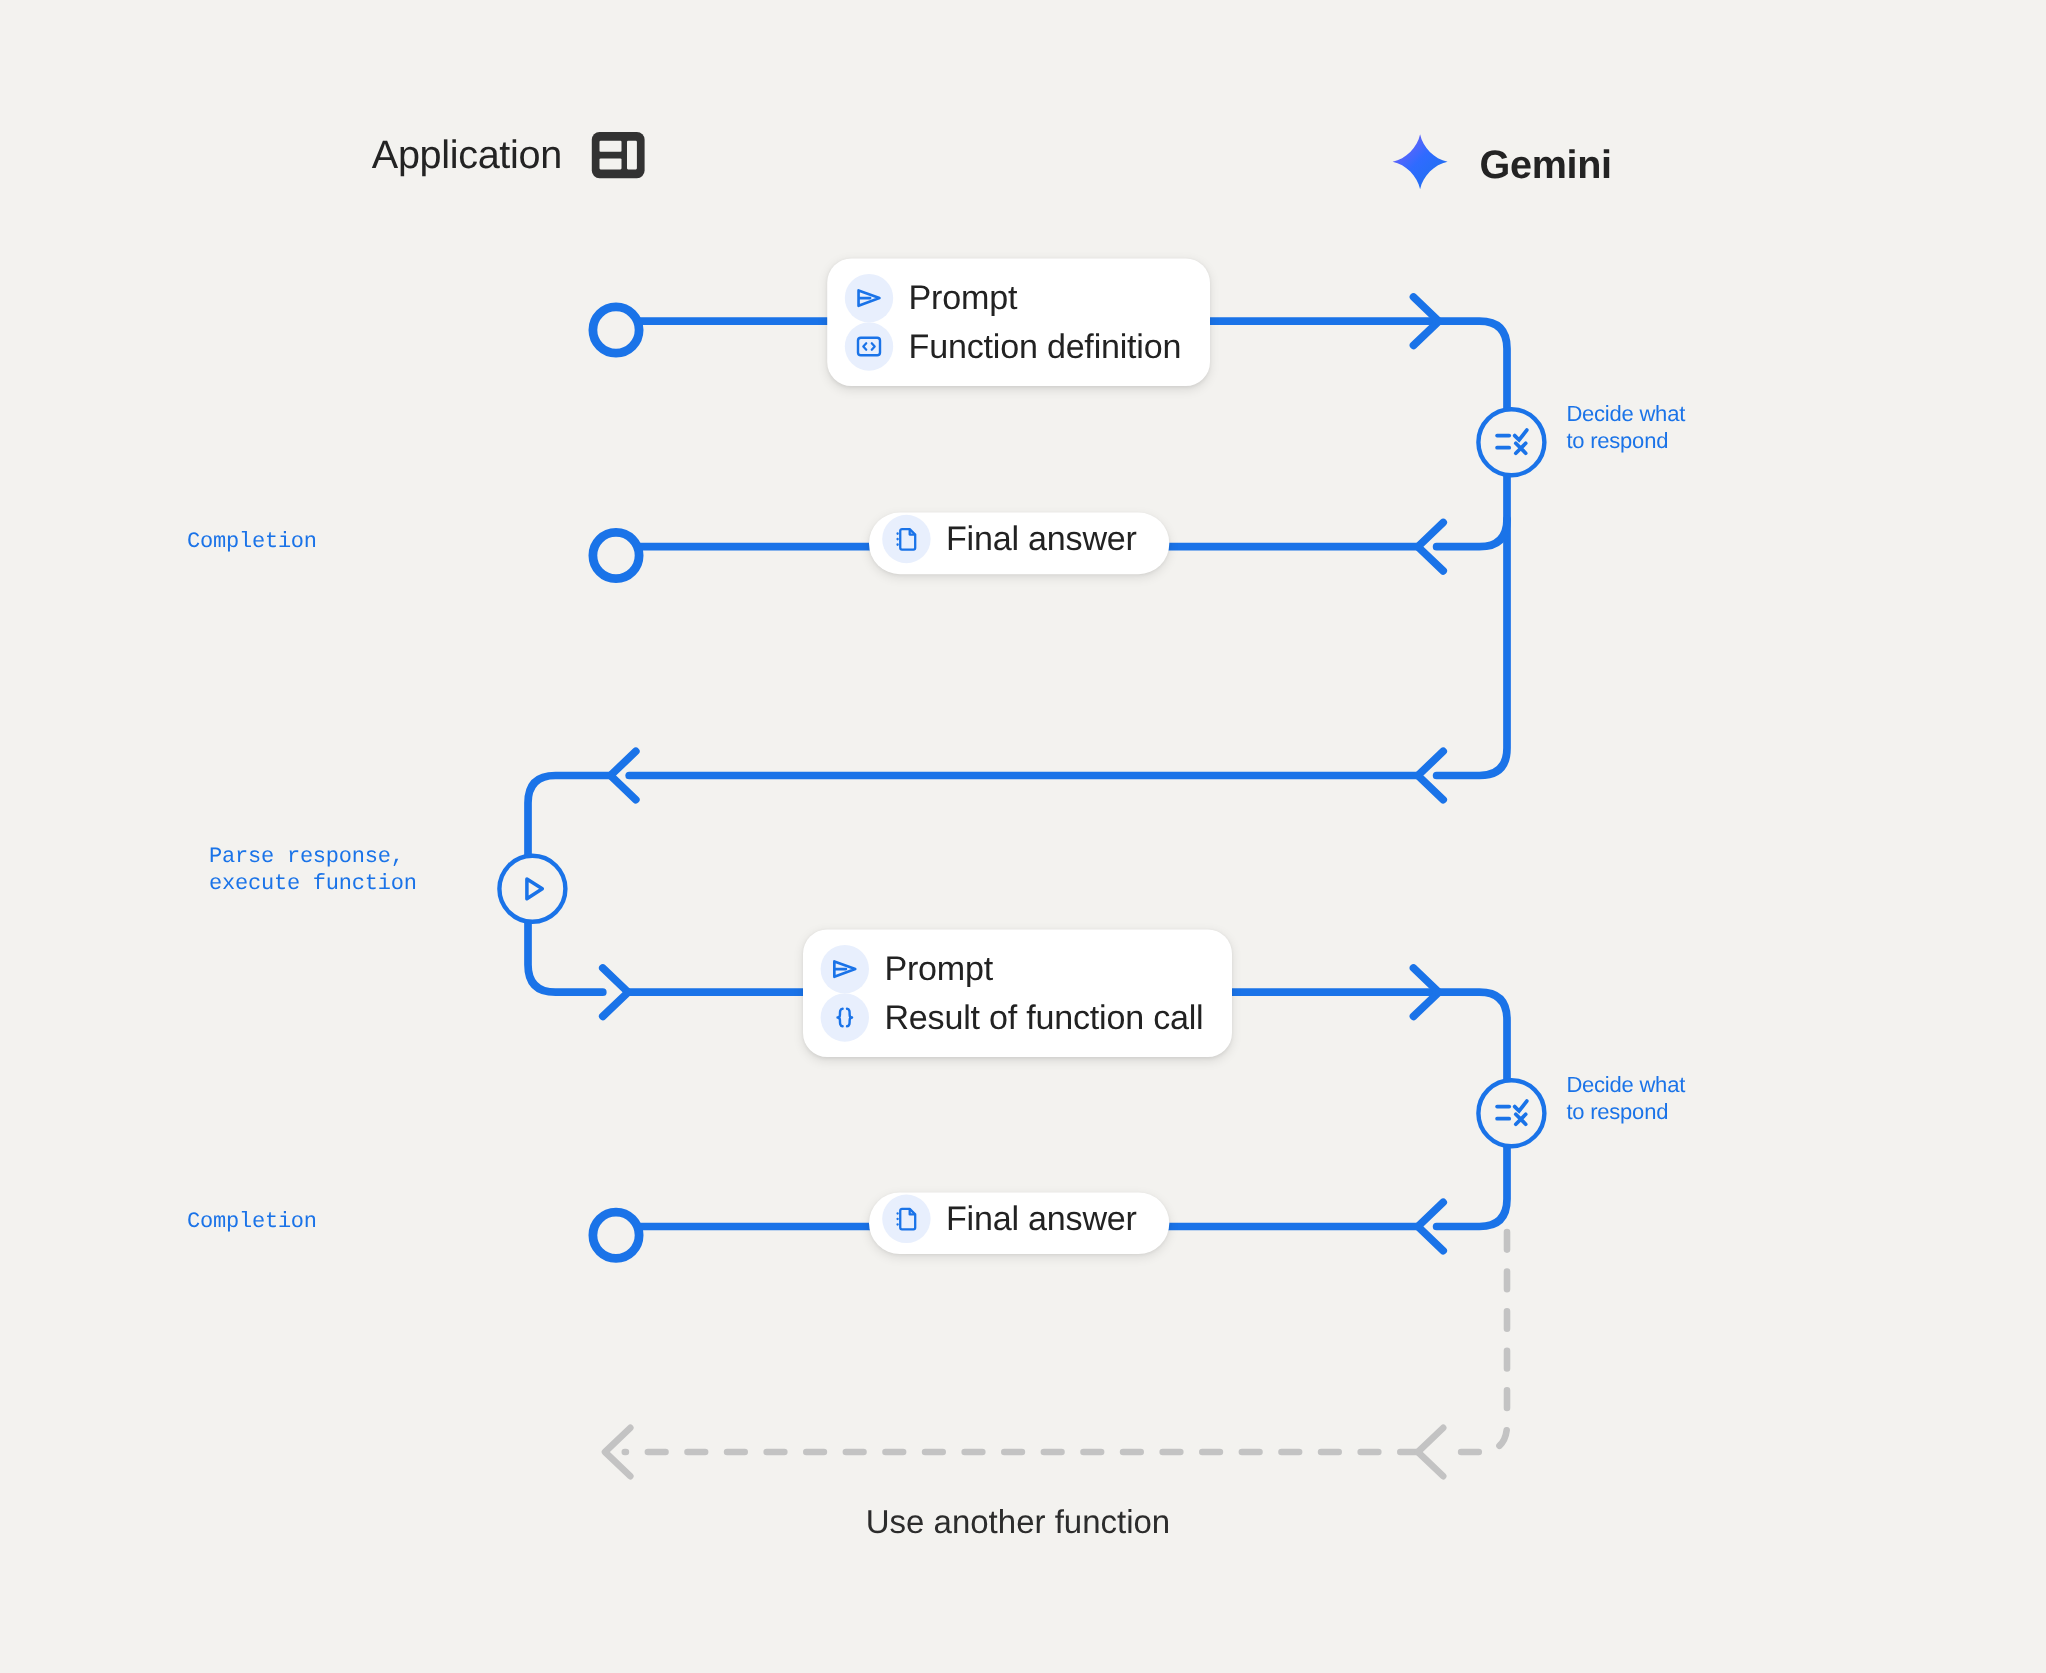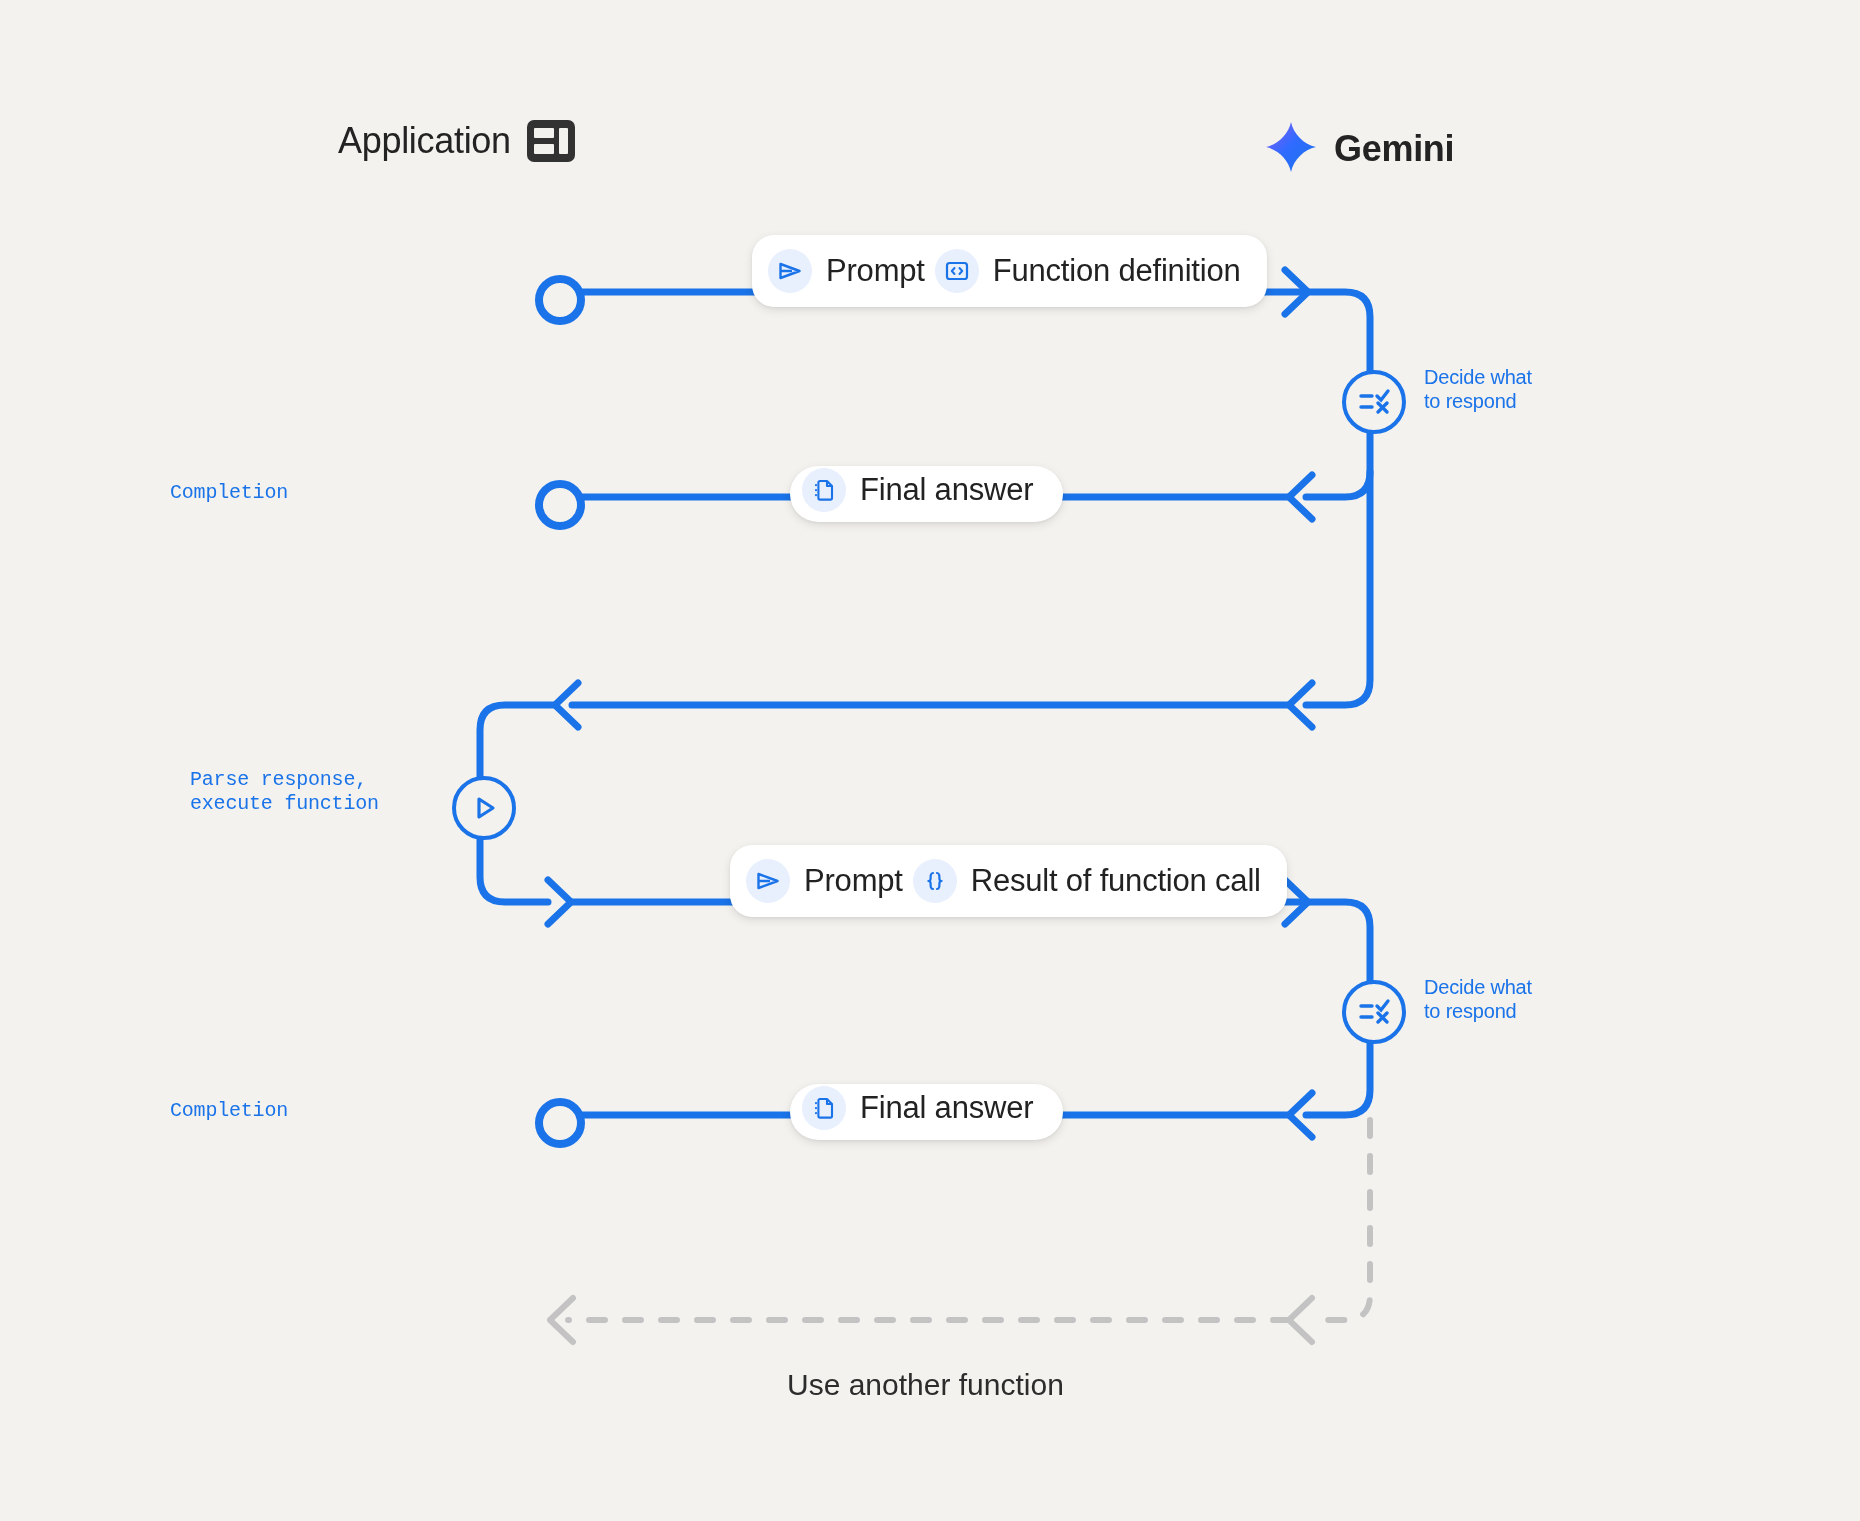--- a/index.html
+++ b/index.html
@@ -24,21 +24,21 @@
     top: 0;
     width: 1860px;
     height: 1521px;
   }
 
   
   .lane-header {
     position: absolute;
     display: flex;
     align-items: center;
-    gap: 16px;
+    gap: 27px;
     white-space: nowrap;
   }
   .lane-header .lane-title {
     font-size: 36px;
     color: #232323;
     letter-spacing: -0.3px;
   }
   #app-header { left: 338px; top: 120px; }
   #gem-header { left: 1264px; top: 120px; font-weight: bold; }
 
@@ -68,22 +68,21 @@
   }
 
   
   .card {
     position: absolute;
     background: #ffffff;
     border-radius: 22px;
     box-shadow: 0 3px 10px rgba(0,0,0,0.10), 0 1px 3px rgba(0,0,0,0.06);
     padding: 14px 26px 14px 16px;
     display: flex;
-    flex-direction: row;
-    gap: 10px;
+    flex-direction: column;
     z-index: 6;
   }
   .card.single {
     border-radius: 34px;
     padding: 2px 30px 10px 12px;
   }
   .crow {
     display: flex;
     align-items: center;
     gap: 14px;

